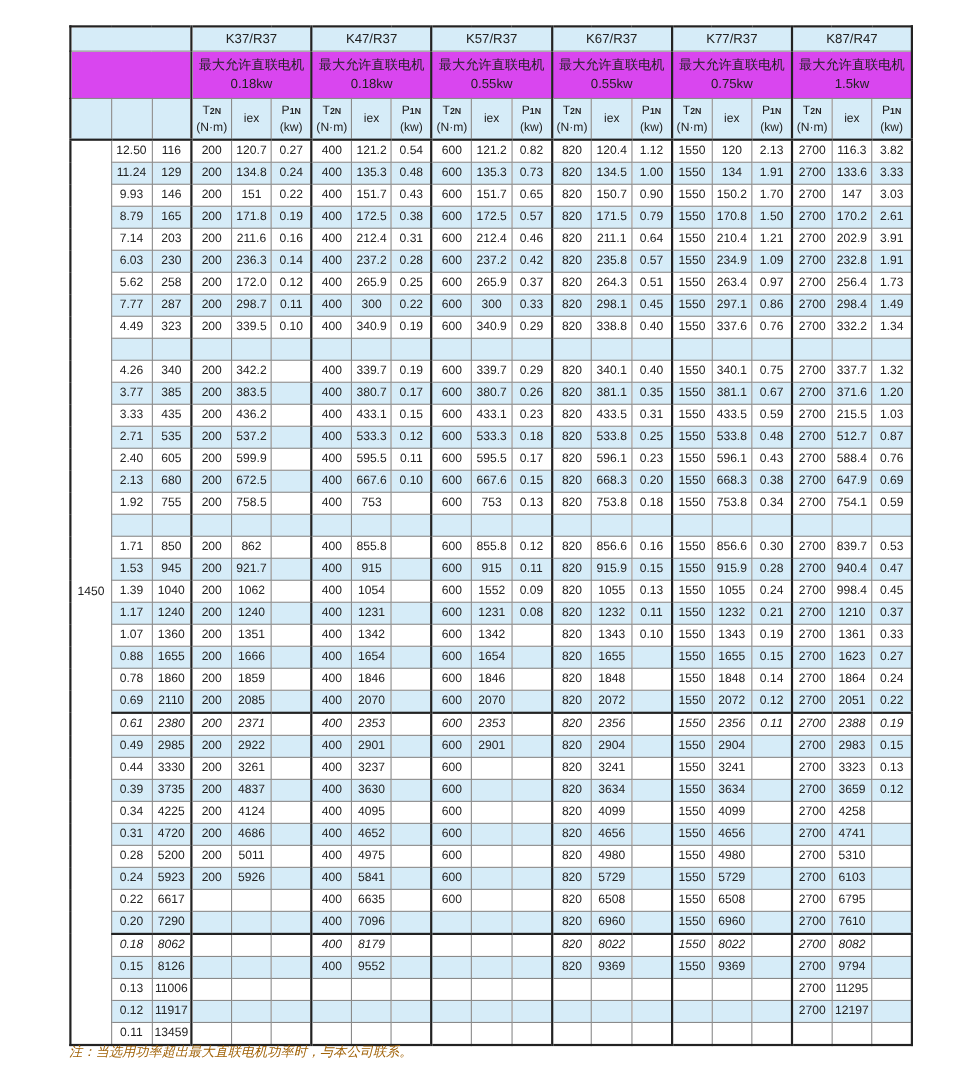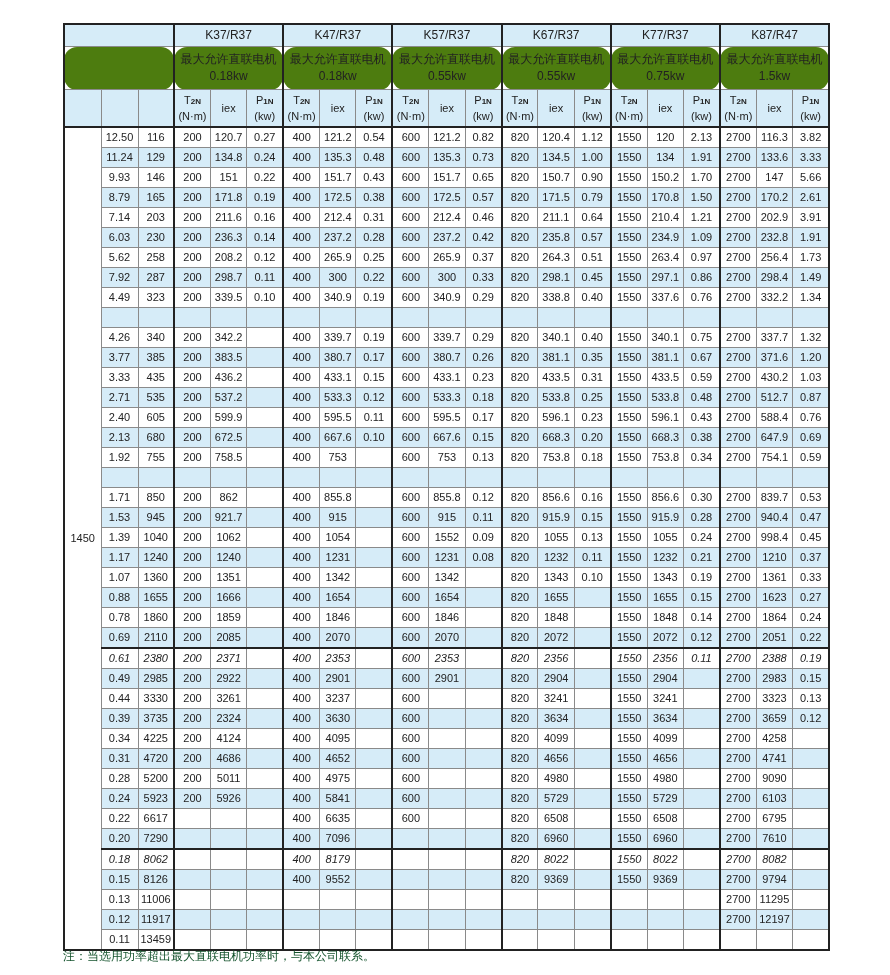--- a/index.html
+++ b/index.html
@@ -2,33 +2,33 @@
 <html><head>
 <meta charset="utf-8">
 <style>
   html, body { margin: 0; padding: 0; background: #ffffff; }
   body { width: 890px; height: 975px; position: relative; overflow: hidden;
          font-family: "Liberation Sans", "DejaVu Sans", sans-serif; color: #222; }
   #wrap { position: absolute; left: 63px; top: 23px; }
   table.spec { border-collapse: collapse; table-layout: fixed; width: 765px; font-size: 11px; padding-left: 24px; }
   table.spec td { border: 1px solid #8a8a8a; text-align: center; padding: 0; height: 19px; line-height: 19px; white-space: nowrap; overflow: hidden; }
   tr.hdr1 td { height: 21px; line-height: 21px; background: #d6ecf8; font-size: 12px; }
-  tr.hdr2 td { height: 42px; line-height: 17px; background: #4d7c0f; font-size: 12px; border-radius: 13px; }
+  tr.hdr2 td { height: 42px; line-height: 17px; background: #d946ef; font-size: 12px; }
   tr.hdr3 td { height: 36px; line-height: 14px; background: #d6ecf8; font-size: 11px; }
   tr.odd td.c { background: #ffffff; }
   tr.even td.c { background: #d6ecf8; }
   td.speed { background: #ffffff; vertical-align: middle; margin-left: 40px; }
   td.bl { border-left: 2px solid #222 !important; }
   table.spec { border: 2px solid #222; }
   tr.tb td { border-top: 2px solid #222; font-style: italic; }
   tr.hdr1 td, tr.hdr2 td, tr.hdr3 td { border-bottom: 1px solid #8a8a8a; }
   tr.hdr3 td { border-bottom: 2px solid #222; }
   .sub { font-size: 8px; font-weight: bold; }
   .sup-txt { display: block; }
-  #note { position: absolute; left: 63px; top: 948px; font-size: 12px; color: #14532d; font-family: "DejaVu Sans", sans-serif; }
+  #note { position: absolute; left: 63px; top: 948px; font-size: 12px; color: #a16207; font-family: "DejaVu Sans", sans-serif; font-style: italic; }
 </style>
 </head>
 <body>
 
 <div id="wrap">
   <table class="spec">
     <colgroup>
       <col style="width:37px">
         <col style="width:37px">
         <col style="width:36px">
@@ -205,21 +205,21 @@
           <td class="c">151.7</td>
           <td class="c">0.65</td>
           <td class="c bl">820</td>
           <td class="c">150.7</td>
           <td class="c">0.90</td>
           <td class="c bl">1550</td>
           <td class="c">150.2</td>
           <td class="c">1.70</td>
           <td class="c bl">2700</td>
           <td class="c">147</td>
-          <td class="c">5.66</td>
+          <td class="c">3.03</td>
         </tr>
         <tr class="even">
           <td class="c">8.79</td>
           <td class="c">165</td>
           <td class="c bl">200</td>
           <td class="c">171.8</td>
           <td class="c">0.19</td>
           <td class="c bl">400</td>
           <td class="c">172.5</td>
           <td class="c">0.38</td>
@@ -277,40 +277,40 @@
           <td class="c">234.9</td>
           <td class="c">1.09</td>
           <td class="c bl">2700</td>
           <td class="c">232.8</td>
           <td class="c">1.91</td>
         </tr>
         <tr class="odd">
           <td class="c">5.62</td>
           <td class="c">258</td>
           <td class="c bl">200</td>
-          <td class="c">208.2</td>
+          <td class="c">172.0</td>
           <td class="c">0.12</td>
           <td class="c bl">400</td>
           <td class="c">265.9</td>
           <td class="c">0.25</td>
           <td class="c bl">600</td>
           <td class="c">265.9</td>
           <td class="c">0.37</td>
           <td class="c bl">820</td>
           <td class="c">264.3</td>
           <td class="c">0.51</td>
           <td class="c bl">1550</td>
           <td class="c">263.4</td>
           <td class="c">0.97</td>
           <td class="c bl">2700</td>
           <td class="c">256.4</td>
           <td class="c">1.73</td>
         </tr>
         <tr class="even">
-          <td class="c">7.92</td>
+          <td class="c">7.77</td>
           <td class="c">287</td>
           <td class="c bl">200</td>
           <td class="c">298.7</td>
           <td class="c">0.11</td>
           <td class="c bl">400</td>
           <td class="c">300</td>
           <td class="c">0.22</td>
           <td class="c bl">600</td>
           <td class="c">300</td>
           <td class="c">0.33</td>
@@ -424,21 +424,21 @@
           <td class="c bl">600</td>
           <td class="c">433.1</td>
           <td class="c">0.23</td>
           <td class="c bl">820</td>
           <td class="c">433.5</td>
           <td class="c">0.31</td>
           <td class="c bl">1550</td>
           <td class="c">433.5</td>
           <td class="c">0.59</td>
           <td class="c bl">2700</td>
-          <td class="c">430.2</td>
+          <td class="c">215.5</td>
           <td class="c">1.03</td>
         </tr>
         <tr class="even">
           <td class="c">2.71</td>
           <td class="c">535</td>
           <td class="c bl">200</td>
           <td class="c">537.2</td>
           <td class="c"></td>
           <td class="c bl">400</td>
           <td class="c">533.3</td>
@@ -783,21 +783,21 @@
           <td class="c">3241</td>
           <td class="c"></td>
           <td class="c bl">2700</td>
           <td class="c">3323</td>
           <td class="c">0.13</td>
         </tr>
         <tr class="even">
           <td class="c">0.39</td>
           <td class="c">3735</td>
           <td class="c bl">200</td>
-          <td class="c">2324</td>
+          <td class="c">4837</td>
           <td class="c"></td>
           <td class="c bl">400</td>
           <td class="c">3630</td>
           <td class="c"></td>
           <td class="c bl">600</td>
           <td class="c"></td>
           <td class="c"></td>
           <td class="c bl">820</td>
           <td class="c">3634</td>
           <td class="c"></td>
@@ -864,21 +864,21 @@
           <td class="c bl">600</td>
           <td class="c"></td>
           <td class="c"></td>
           <td class="c bl">820</td>
           <td class="c">4980</td>
           <td class="c"></td>
           <td class="c bl">1550</td>
           <td class="c">4980</td>
           <td class="c"></td>
           <td class="c bl">2700</td>
-          <td class="c">9090</td>
+          <td class="c">5310</td>
           <td class="c"></td>
         </tr>
         <tr class="even">
           <td class="c">0.24</td>
           <td class="c">5923</td>
           <td class="c bl">200</td>
           <td class="c">5926</td>
           <td class="c"></td>
           <td class="c bl">400</td>
           <td class="c">5841</td>

